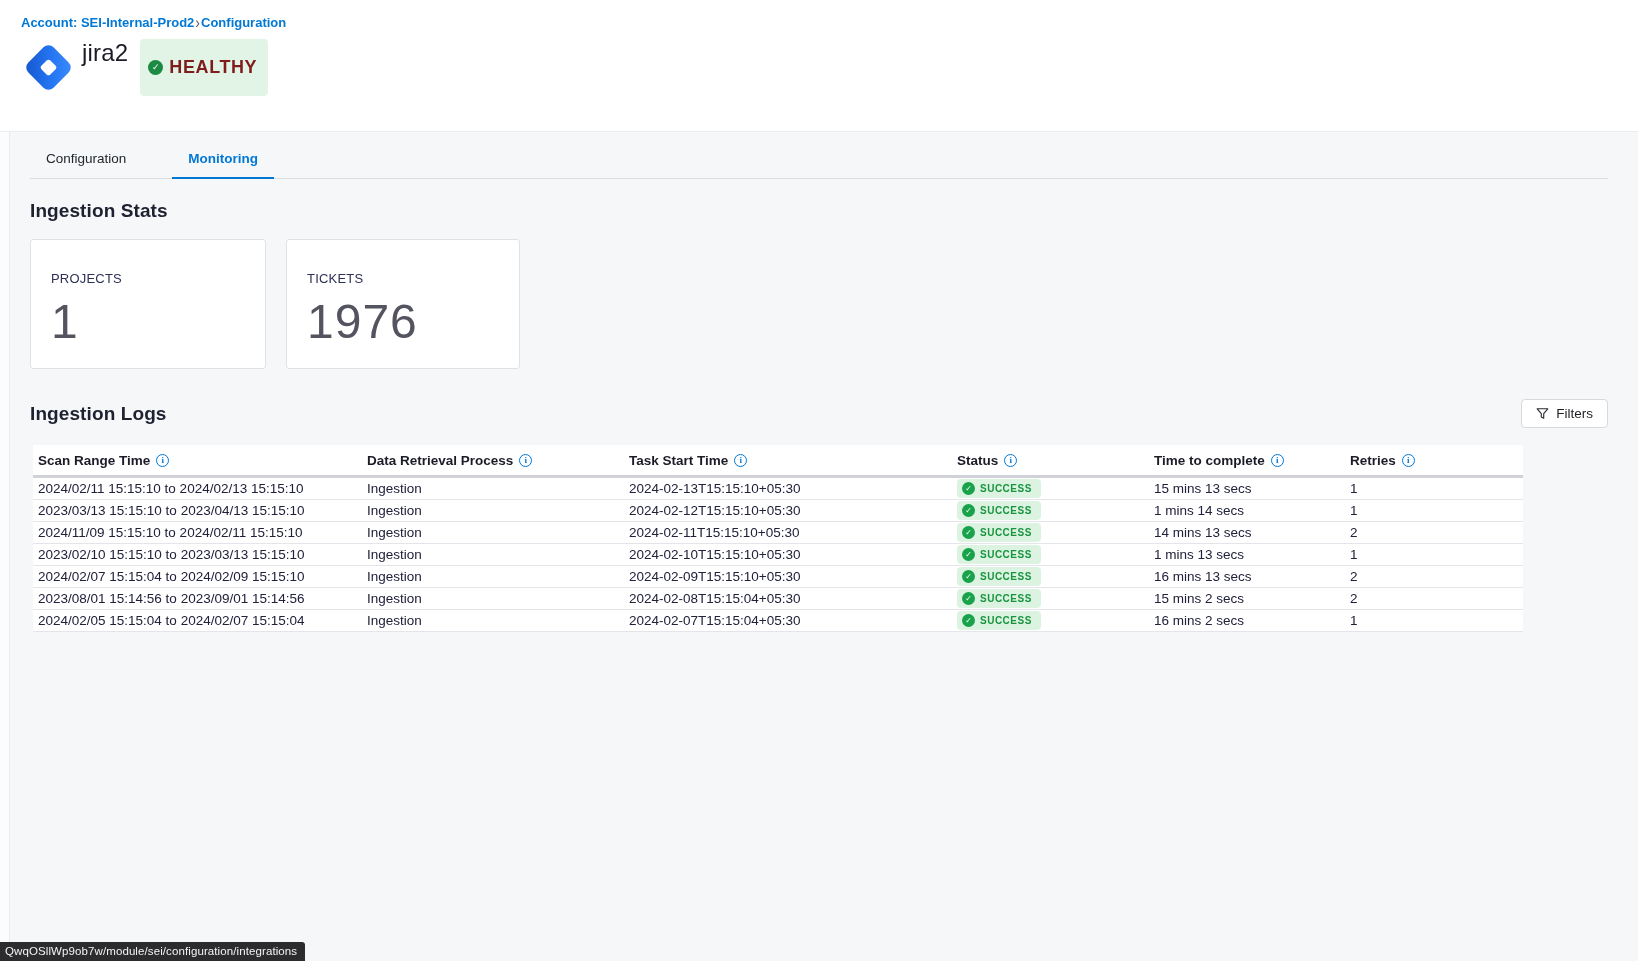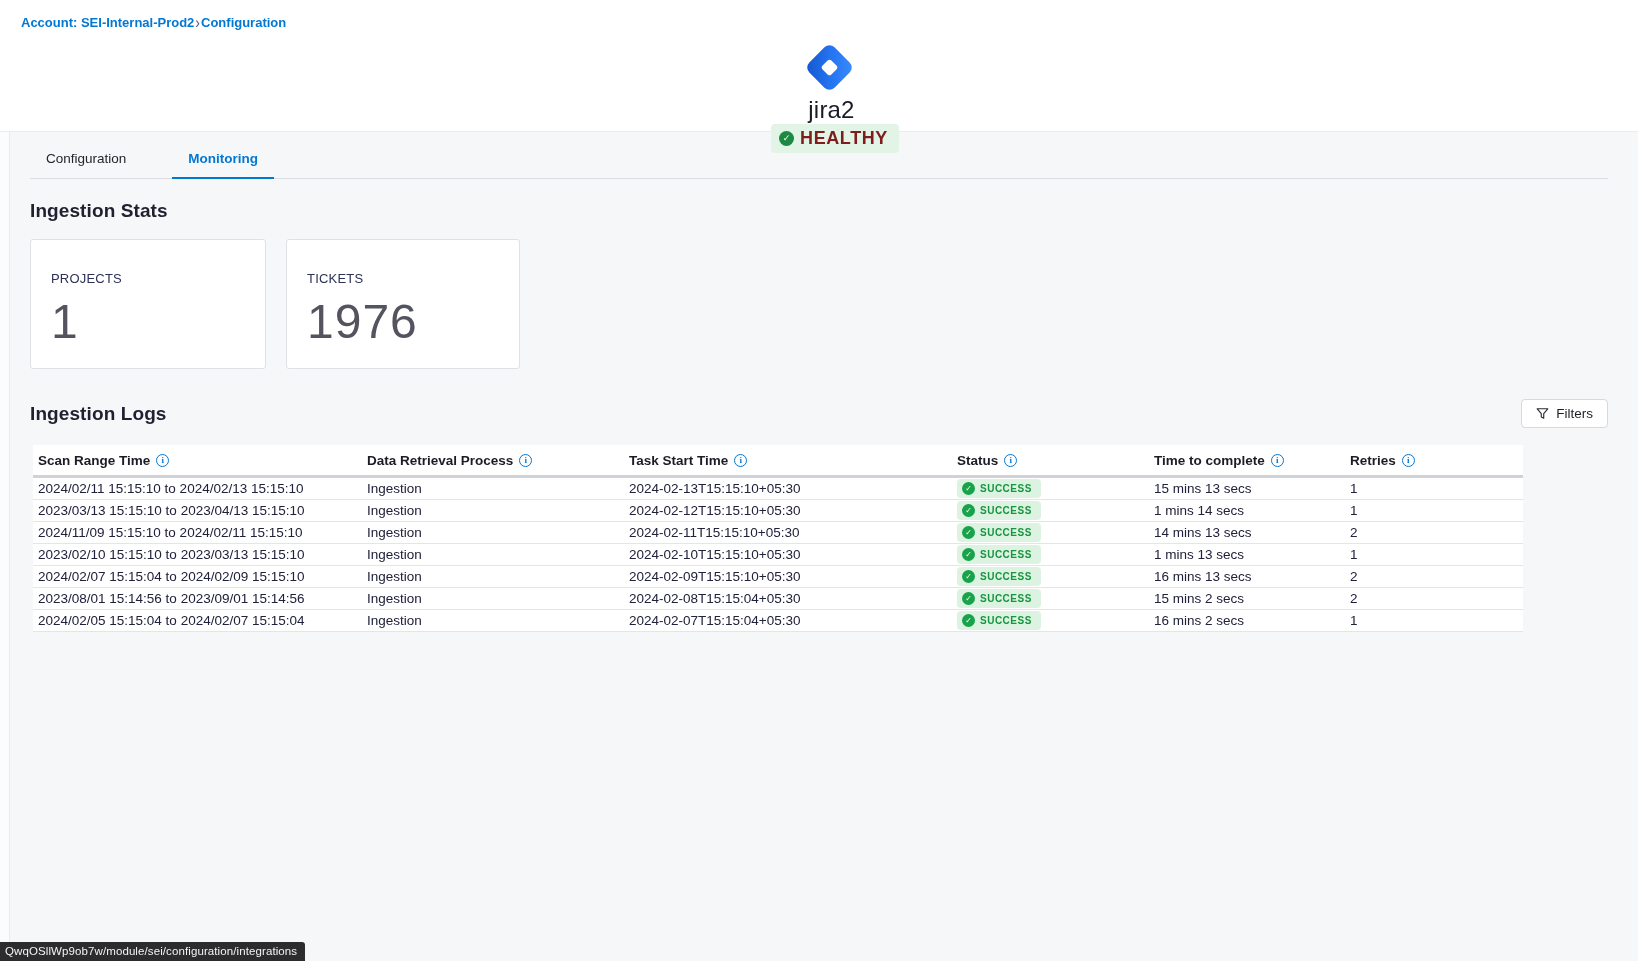--- a/index.html
+++ b/index.html
@@ -16,21 +16,21 @@
     background: #fbfcfe; border-right: 1px solid #eaebef; z-index: 1;
   }
   
   .top-header {
     background: #ffffff; height: 132px; padding: 14px 0 0 21px;
     border-bottom: 1px solid #ebecef;
   }
   .breadcrumb { display: flex; align-items: center; gap: 1px; font-size: 13px; font-weight: 700; }
   .breadcrumb a { color: #0278d5; text-decoration: none; cursor: pointer; }
   .crumb-sep { color: #5c5c70; font-size: 14px; font-weight: 400; transform: scaleY(1.15); }
-  .title-row { display: flex; align-items: center; margin-top: 9px; margin-left: -1px; flex-direction: column; }
+  .title-row { display: flex; margin-top: 9px; margin-left: -1px; }
   .jira-logo { width: 57px; height: 57px; display: block; }
   .integration-title { font-size: 24px; font-weight: 500; color: #1b1b28; margin-left: 5px; letter-spacing: 0.2px; }
   .health-badge {
     display: inline-flex; align-items: center; gap: 6px;
     background: #e2f4e6; border-radius: 4px; padding: 4px 11px 4px 8px; margin-left: 12px;
   }
   .health-badge .check-circle { width: 15px; height: 15px; font-size: 9px; }
   .health-badge .health-label { color: #7f1d1d; font-size: 18px; font-weight: 700; letter-spacing: 0.6px; }
   .check-circle {
     background: #1d8a43; color: #ffffff; border-radius: 50%;

